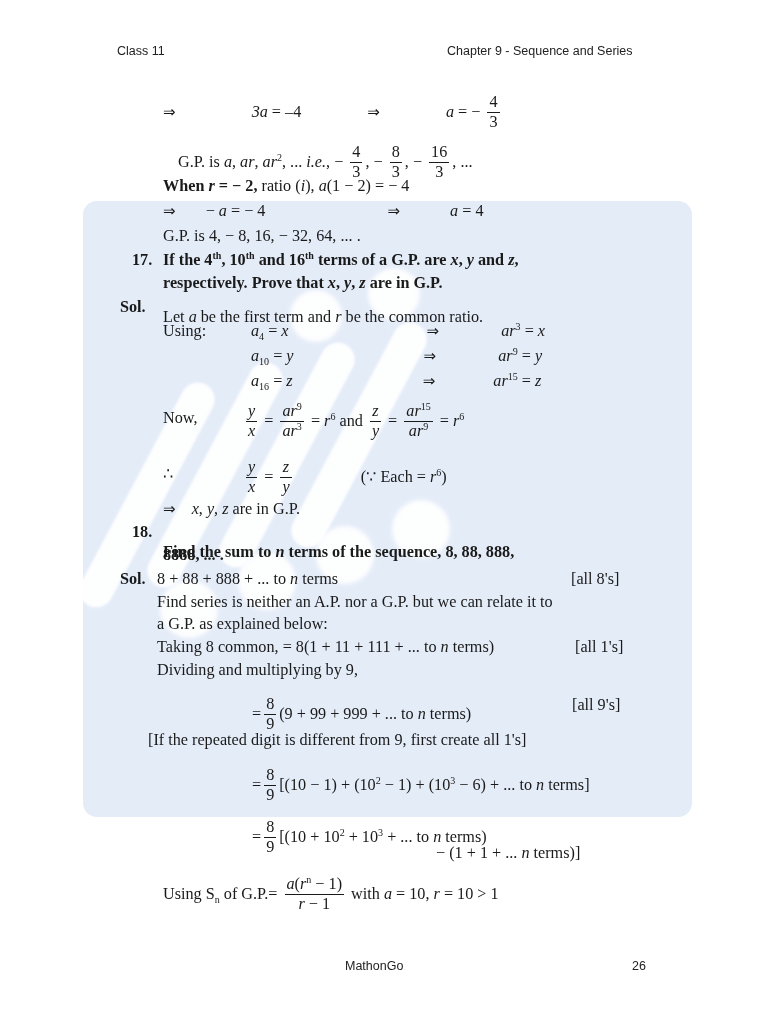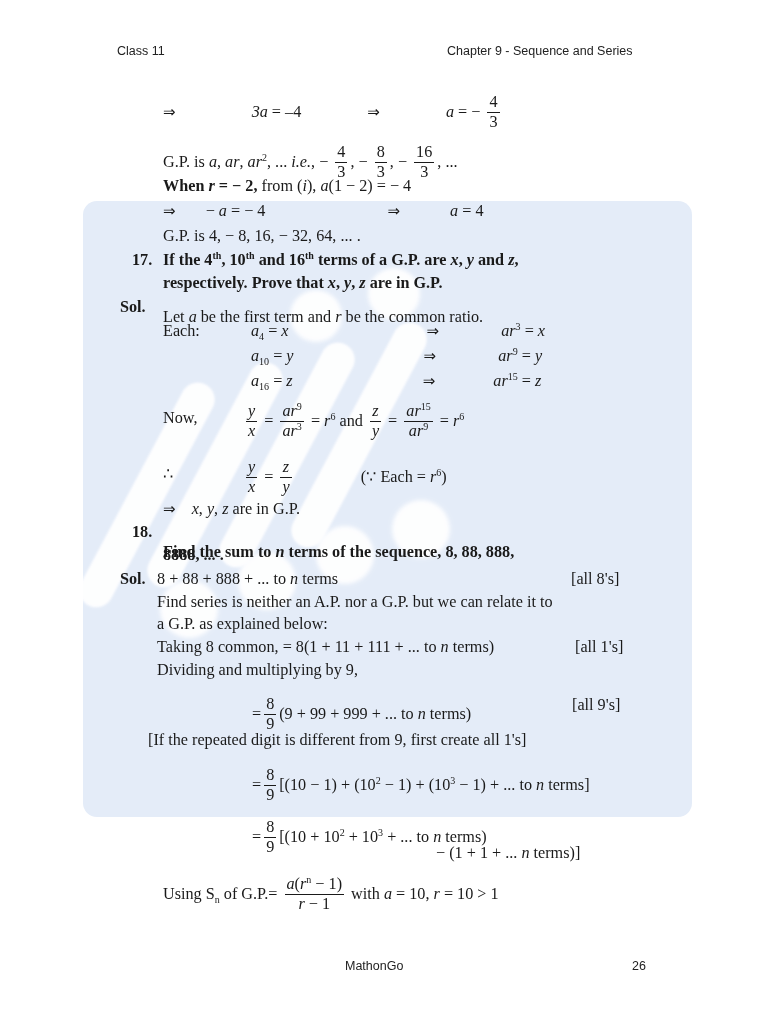--- a/index.html
+++ b/index.html
@@ -126,26 +126,26 @@
 
   <div class="content">
 
     <div class="ln" style="left:163px; top:95px;">
       <span class="arr">⇒</span>
       <span class="sp" style="width:72px;"></span><span class="mi">3</span><span class="mi">a</span><span> = –4</span>
       <span class="sp" style="width:62px;"></span><span class="arr">⇒</span>
       <span class="sp" style="width:62px;"></span><span class="mi">a</span><span> = − </span><span class="frac"><span class="num">4</span><span class="den">3</span></span>
     </div>
 
-    <div class="ln" style="left:163px; top:145px;">
+    <div class="ln" style="left:178px; top:145px;">
       <span>G.P. is </span><span class="mi">a</span><span>, </span><span class="mi">ar</span><span>, </span><span class="mi">ar</span><sup>2</sup><span>, ...  </span><span class="it">i.e.</span><span>, − </span><span class="frac"><span class="num">4</span><span class="den">3</span></span><span>, − </span><span class="frac"><span class="num">8</span><span class="den">3</span></span><span>, − </span><span class="frac"><span class="num">16</span><span class="den">3</span></span><span>, ...</span>
     </div>
 
     <div class="ln" style="left:163px; top:178px;">
-      <span class="b">When </span><span class="b mi">r</span><span class="b"> = − 2,</span><span> from (</span><span class="it">i</span><span>),  </span><span class="mi">a</span><span>(1 − 2) = − 4</span>
+      <span class="b">When </span><span class="b mi">r</span><span class="b"> = − 2,</span><span> ratio (</span><span class="it">i</span><span>),  </span><span class="mi">a</span><span>(1 − 2) = − 4</span>
     </div>
 
     <div class="ln" style="left:163px; top:203px;">
       <span class="arr">⇒</span>
       <span class="sp" style="width:26px;"></span><span>− </span><span class="mi">a</span><span> = − 4</span>
       <span class="sp" style="width:118px;"></span><span class="arr">⇒</span>
       <span class="sp" style="width:46px;"></span><span class="mi">a</span><span> = 4</span>
     </div>
 
     <div class="ln" style="left:163px; top:228px;">G.P. is 4, − 8, 16, − 32, 64, ... .</div>
@@ -156,21 +156,21 @@
     </div>
     <div class="ln b" style="left:163px; top:275px;">
       <span>respectively. Prove that </span><span class="mi">x</span><span>, </span><span class="mi">y</span><span>, </span><span class="mi">z</span><span> are in G.P.</span>
     </div>
 
     <div class="ln b" style="left:120px; top:299px;">Sol.</div>
     <div class="ln" style="left:163px; top:309px;text-align:right;">
       <span>Let </span><span class="mi">a</span><span> be the first term and </span><span class="mi">r</span><span> be the common ratio.</span>
     </div>
 
-    <div class="ln" style="left:163px; top:323px;">Each:</div>
+    <div class="ln" style="left:163px; top:323px;">Using:</div>
 
     <div class="ln" style="left:251px; top:323px;">
       <span class="mi">a</span><sub>4</sub><span> = </span><span class="mi">x</span>
       <span class="sp" style="width:134px;"></span><span class="arr">⇒</span>
       <span class="sp" style="width:58px;"></span><span class="mi">ar</span><sup>3</sup><span> = </span><span class="mi">x</span>
     </div>
     <div class="ln" style="left:251px; top:348px;">
       <span class="mi">a</span><sub>10</sub><span> = </span><span class="mi">y</span>
       <span class="sp" style="width:126px;"></span><span class="arr">⇒</span>
       <span class="sp" style="width:58px;"></span><span class="mi">ar</span><sup>9</sup><span> = </span><span class="mi">y</span>
@@ -220,21 +220,21 @@
     <div class="ln" style="left:157px; top:662px;">Dividing and multiplying by 9,</div>
 
     <div class="ln" style="left:252px; top:697px;">
       <span>=</span><span class="frac"><span class="num">8</span><span class="den">9</span></span><span>(9 + 99 + 999 + ... to </span><span class="mi">n</span><span> terms)</span>
     </div>
     <div class="ln" style="left:572px; top:697px;">[all 9's]</div>
 
     <div class="ln" style="left:148px; top:732px;">[If the repeated digit is different from 9, first create all 1's]</div>
 
     <div class="ln" style="left:252px; top:768px;">
-      <span>=</span><span class="frac"><span class="num">8</span><span class="den">9</span></span><span>[(10 − 1) + (10</span><sup>2</sup><span> − 1) + (10</span><sup>3</sup><span> − 1) + ... to </span><span class="mi">n</span><span> terms]</span>
+      <span>=</span><span class="frac"><span class="num">8</span><span class="den">9</span></span><span>[(10 − 1) + (10</span><sup>2</sup><span> − 1) + (10</span><sup>3</sup><span> − 6) + ... to </span><span class="mi">n</span><span> terms]</span>
     </div>
 
     <div class="ln" style="left:252px; top:820px;">
       <span>=</span><span class="frac"><span class="num">8</span><span class="den">9</span></span><span>[(10 + 10</span><sup>2</sup><span> + 10</span><sup>3</sup><span> + ... to </span><span class="mi">n</span><span> terms)</span>
     </div>
 
     <div class="ln" style="left:436px; top:845px;">
       <span>− (1 + 1 + ... </span><span class="mi">n</span><span> terms)]</span>
     </div>
 

